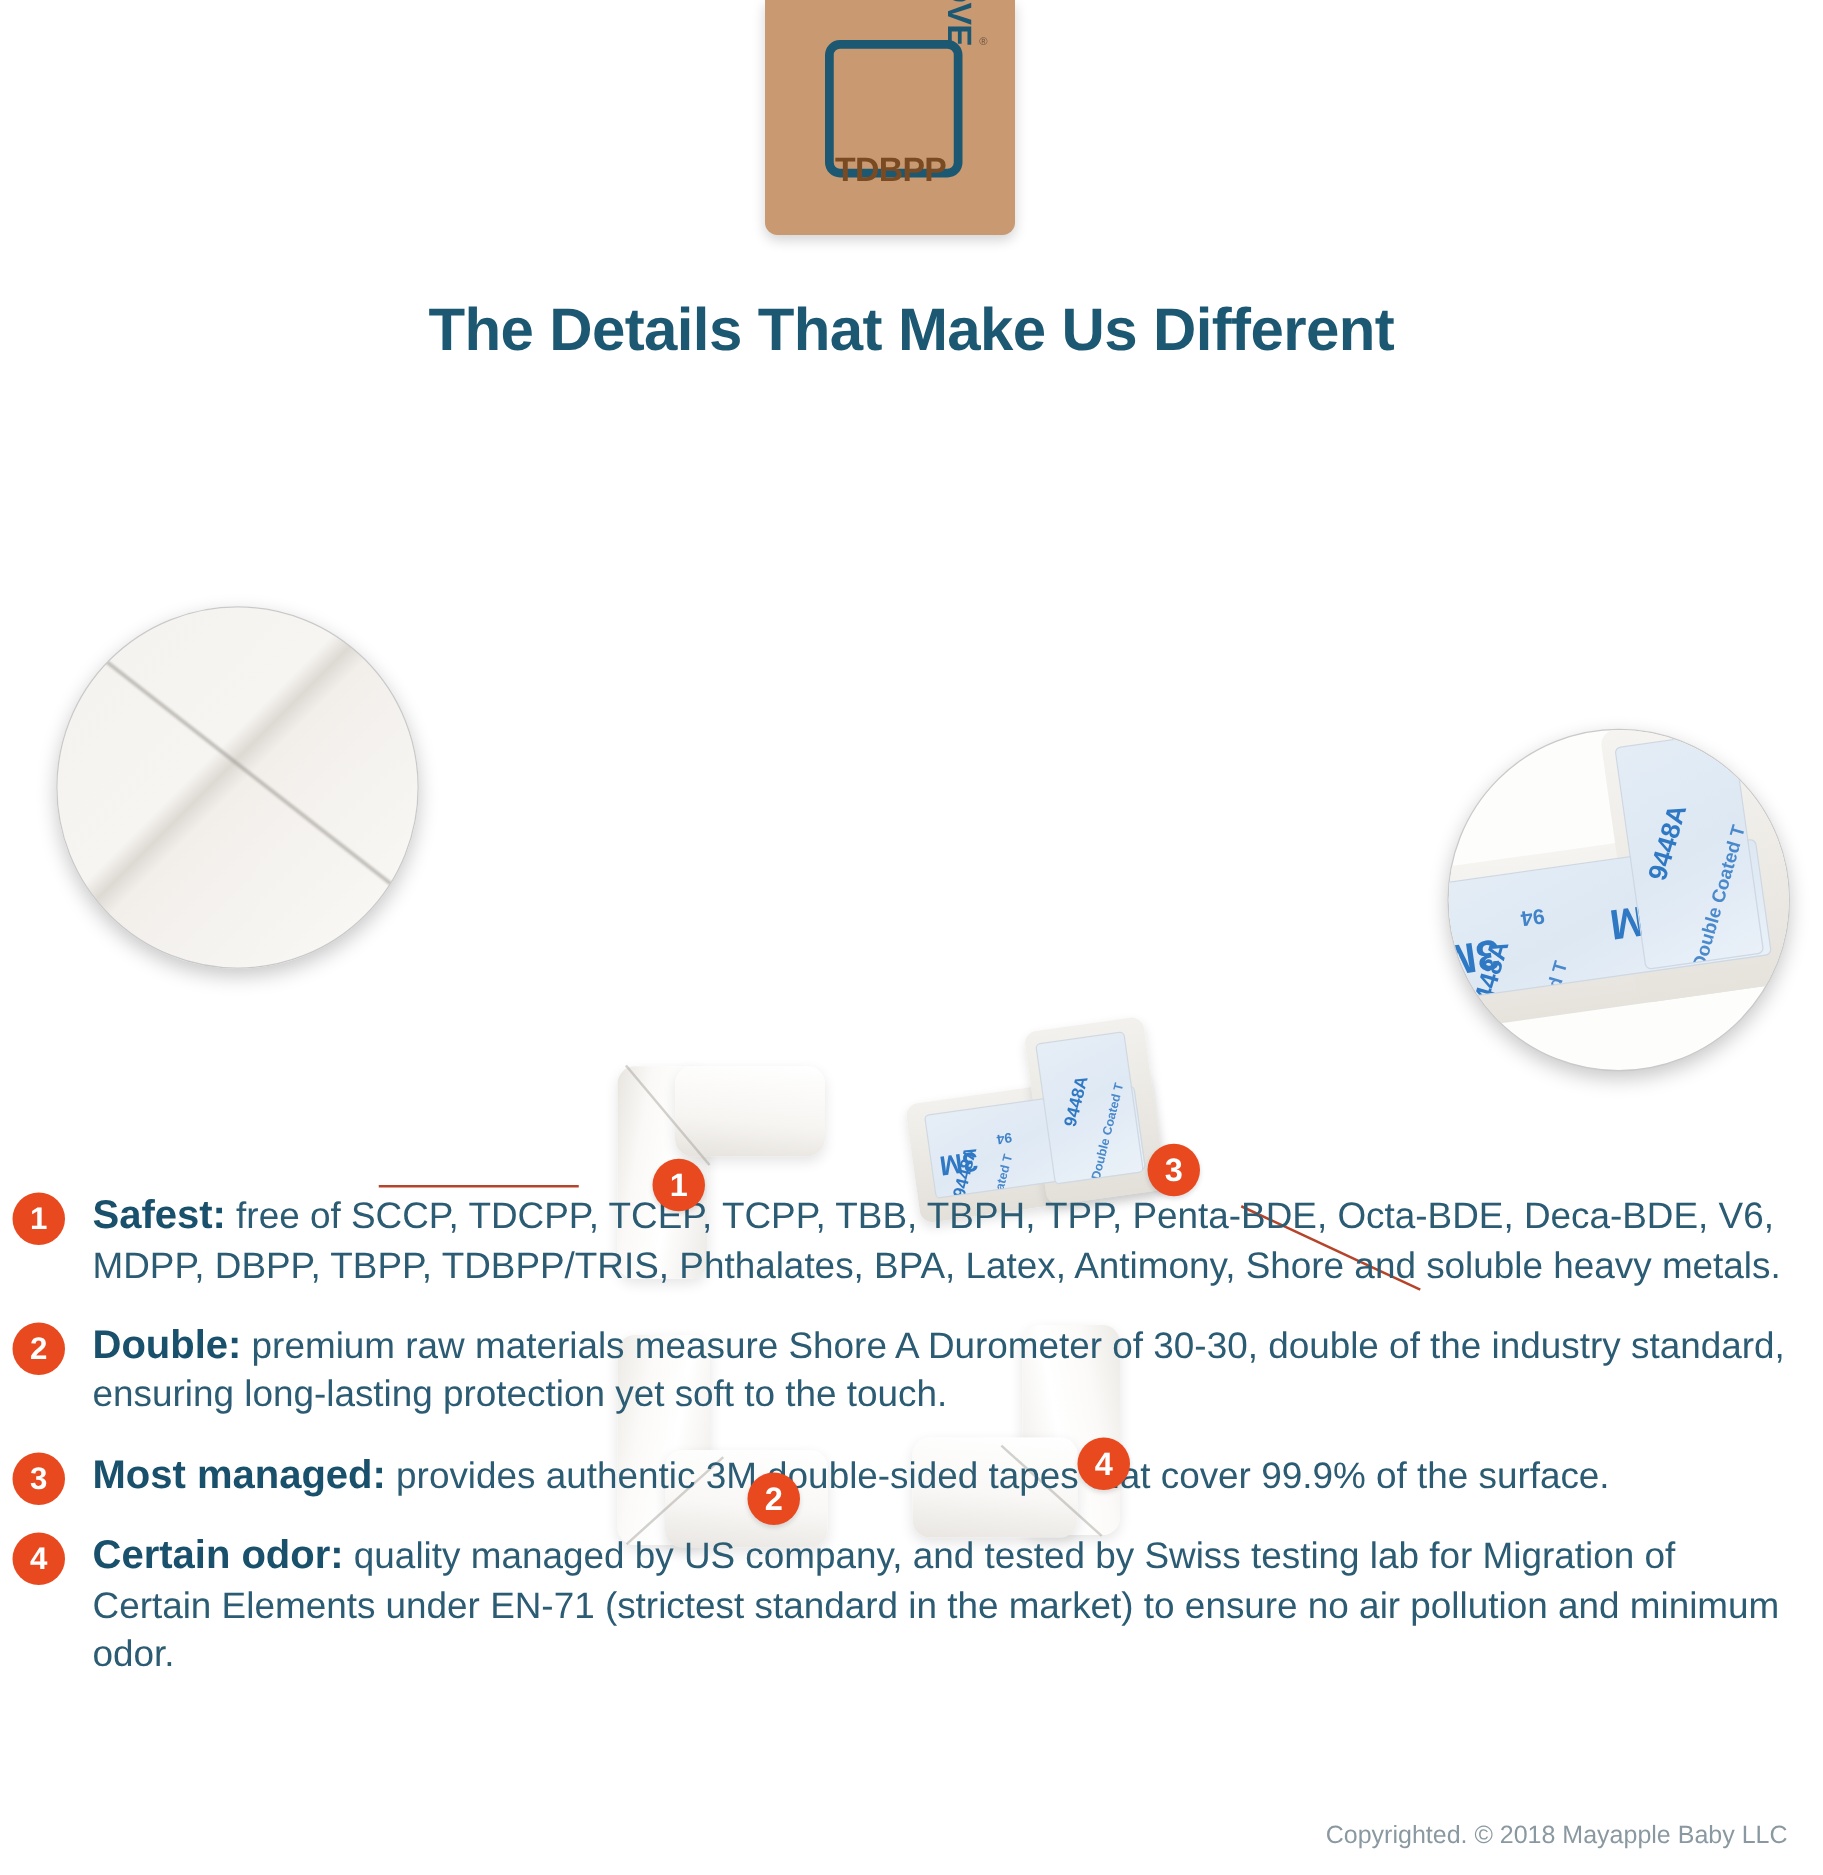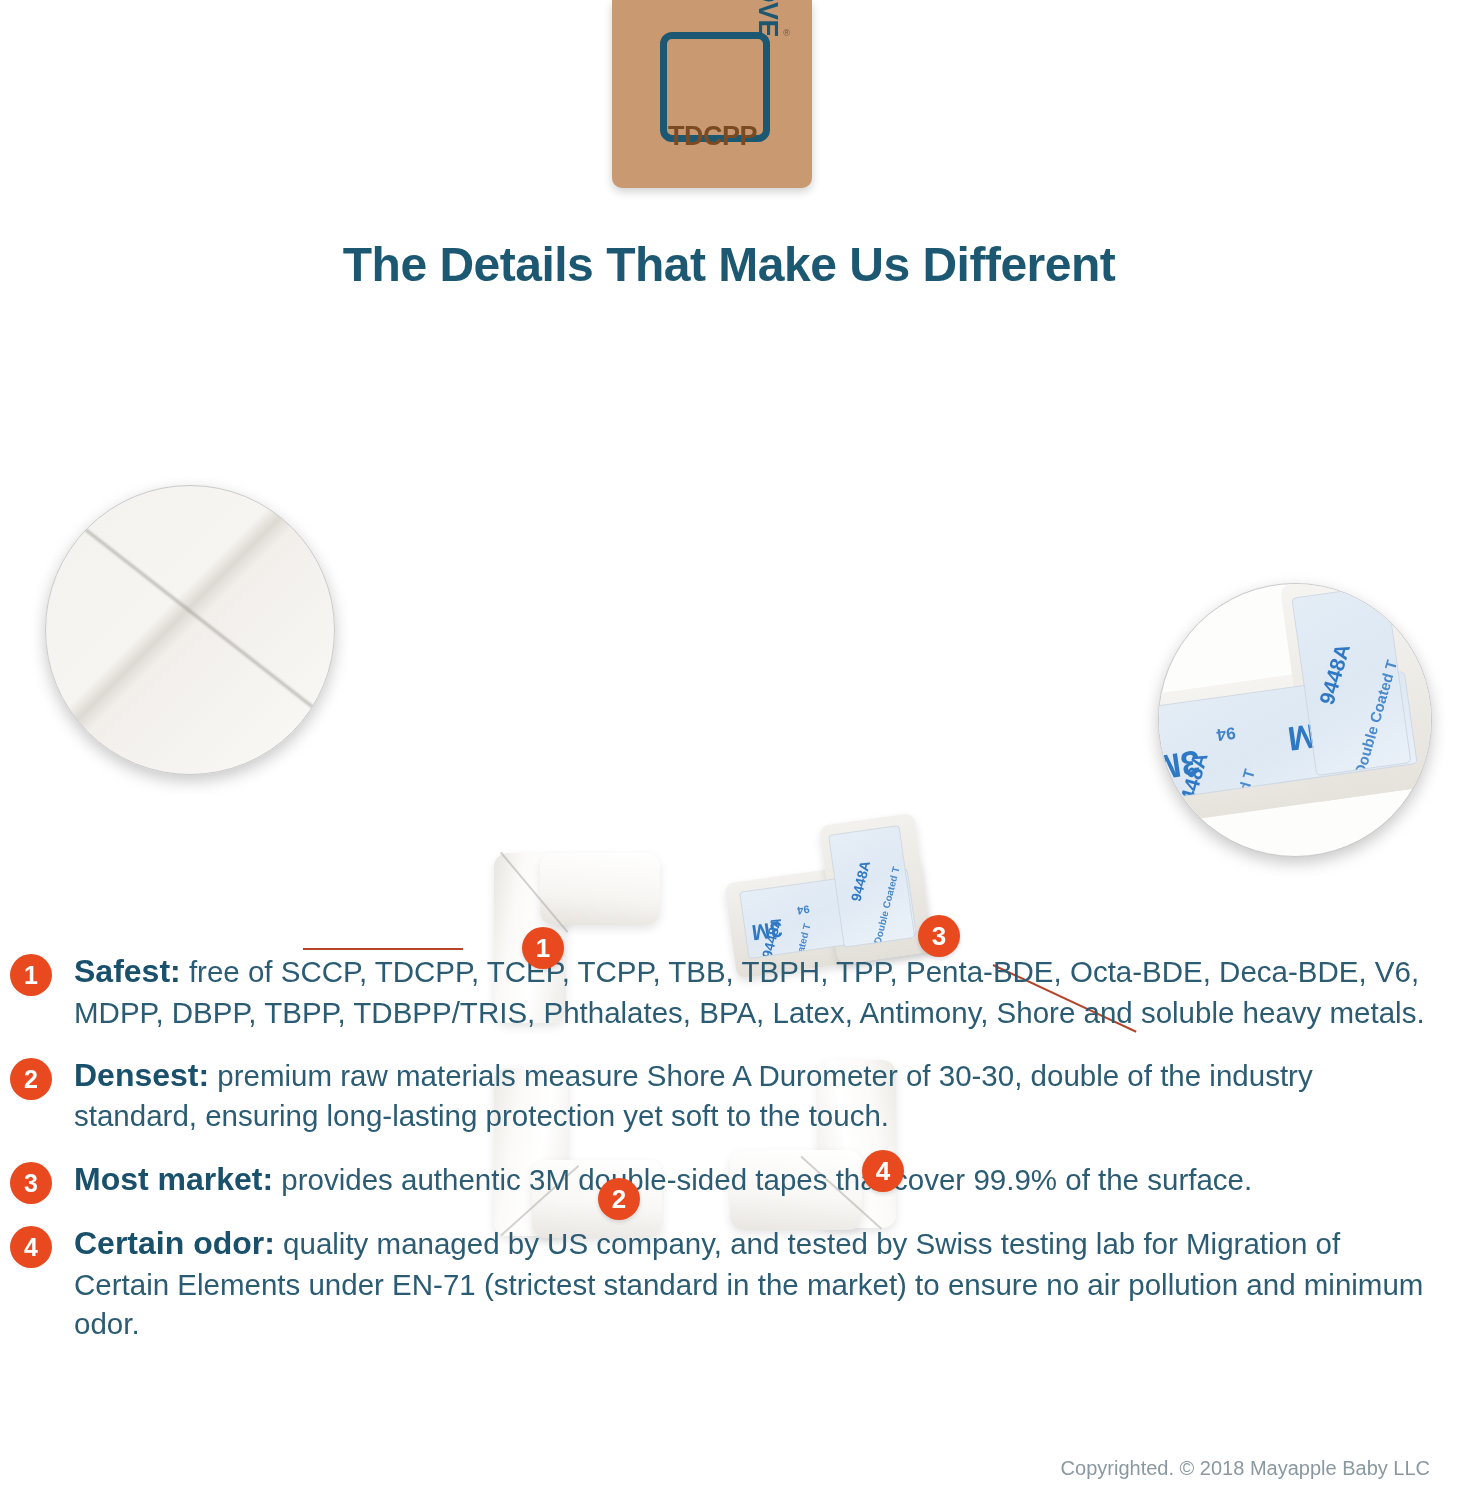--- a/index.html
+++ b/index.html
@@ -325,21 +325,21 @@
     color: #8a99a1;
     font-size: 20px;
     line-height: 1.35;
   }
 </style>
 </head>
 <body>
 
 <div class="logo-box">
   <div class="logo-inner"></div>
-  <div class="logo-roving">TDCPP</div>
+  <div class="logo-roving">TDBPP</div>
   <div class="logo-cove">COVE</div>
   <div class="logo-reg">®</div>
 </div>
 
 <div class="page-title">The Details That Make Us Different</div>
 
 <div class="showcase">
 
   <div class="mag-circle mag-left">
     <div class="seam"></div>
@@ -410,26 +410,26 @@
 
 <div class="features">
 
   <div class="feature">
     <span class="num">1</span>
     <p><span class="lead">Safest:</span><span> free of SCCP, TDCPP, TCEP, TCPP, TBB, TBPH, TPP, Penta-BDE, Octa-BDE, Deca-BDE, V6, MDPP, DBPP, TBPP, TDBPP/TRIS, Phthalates, BPA, Latex, Antimony, Shore and soluble heavy metals.</span></p>
   </div>
 
   <div class="feature">
     <span class="num">2</span>
-    <p><span class="lead">Densest:</span><span> premium raw materials measure Shore A Durometer of 30-30, double of the industry standard, ensuring long-lasting protection yet soft to the touch.</span></p>
+    <p><span class="lead">Double:</span><span> premium raw materials measure Shore A Durometer of 30-30, double of the industry standard, ensuring long-lasting protection yet soft to the touch.</span></p>
   </div>
 
   <div class="feature">
     <span class="num">3</span>
-    <p><span class="lead">Most market:</span><span> provides authentic 3M double-sided tapes that cover 99.9% of the surface.</span></p>
+    <p><span class="lead">Most managed:</span><span> provides authentic 3M double-sided tapes that cover 99.9% of the surface.</span></p>
   </div>
 
   <div class="feature">
     <span class="num">4</span>
     <p><span class="lead">Certain odor:</span><span> quality managed by US company, and tested by Swiss testing lab for Migration of Certain Elements under EN-71 (strictest standard in the market) to ensure no air pollution and minimum odor.</span></p>
   </div>
 
 </div>
 
 <div class="footer">

